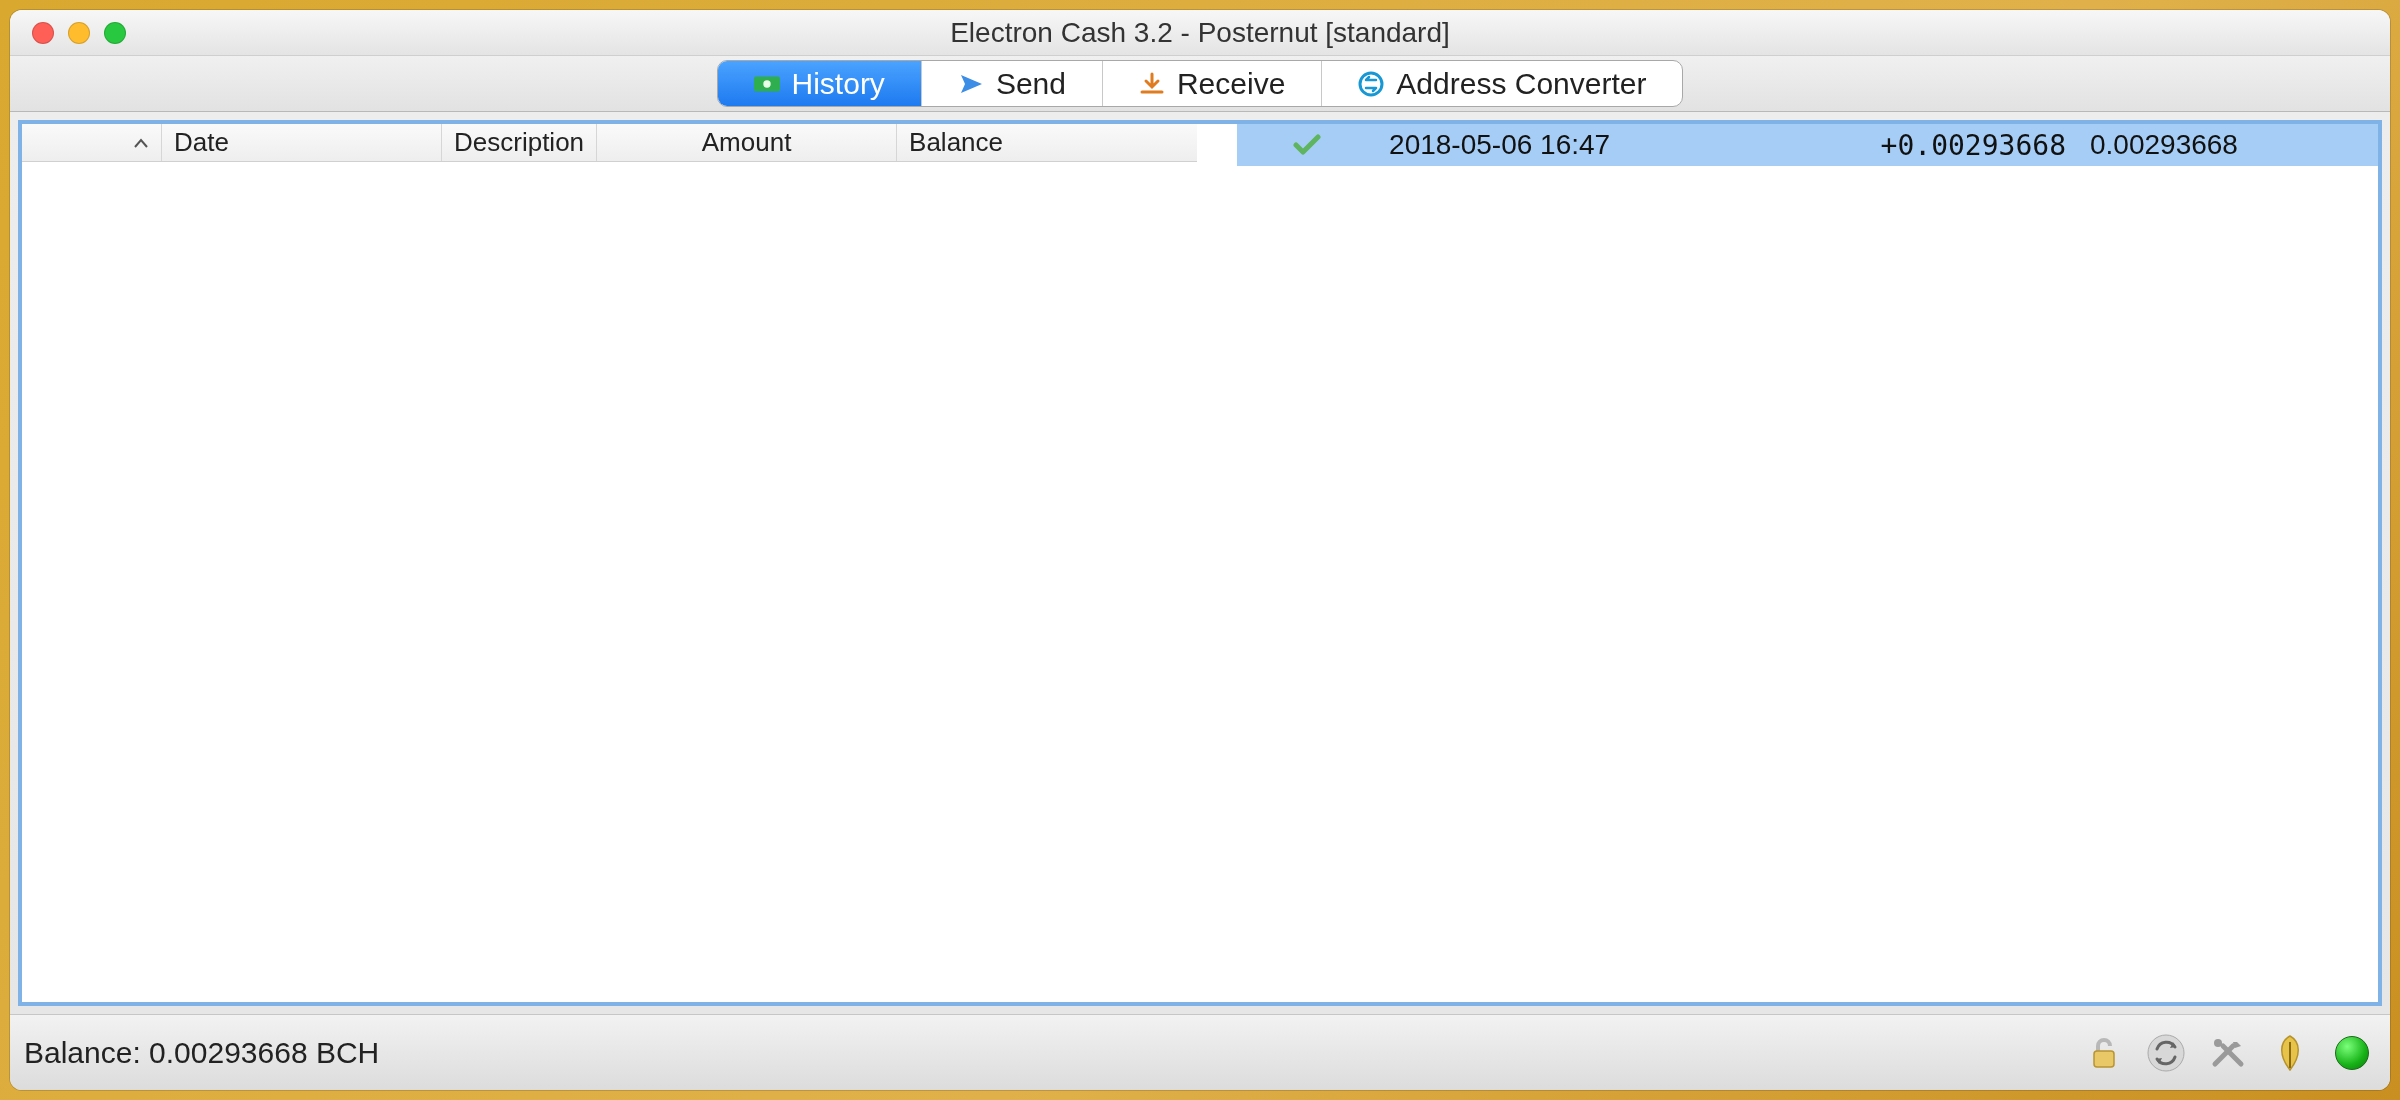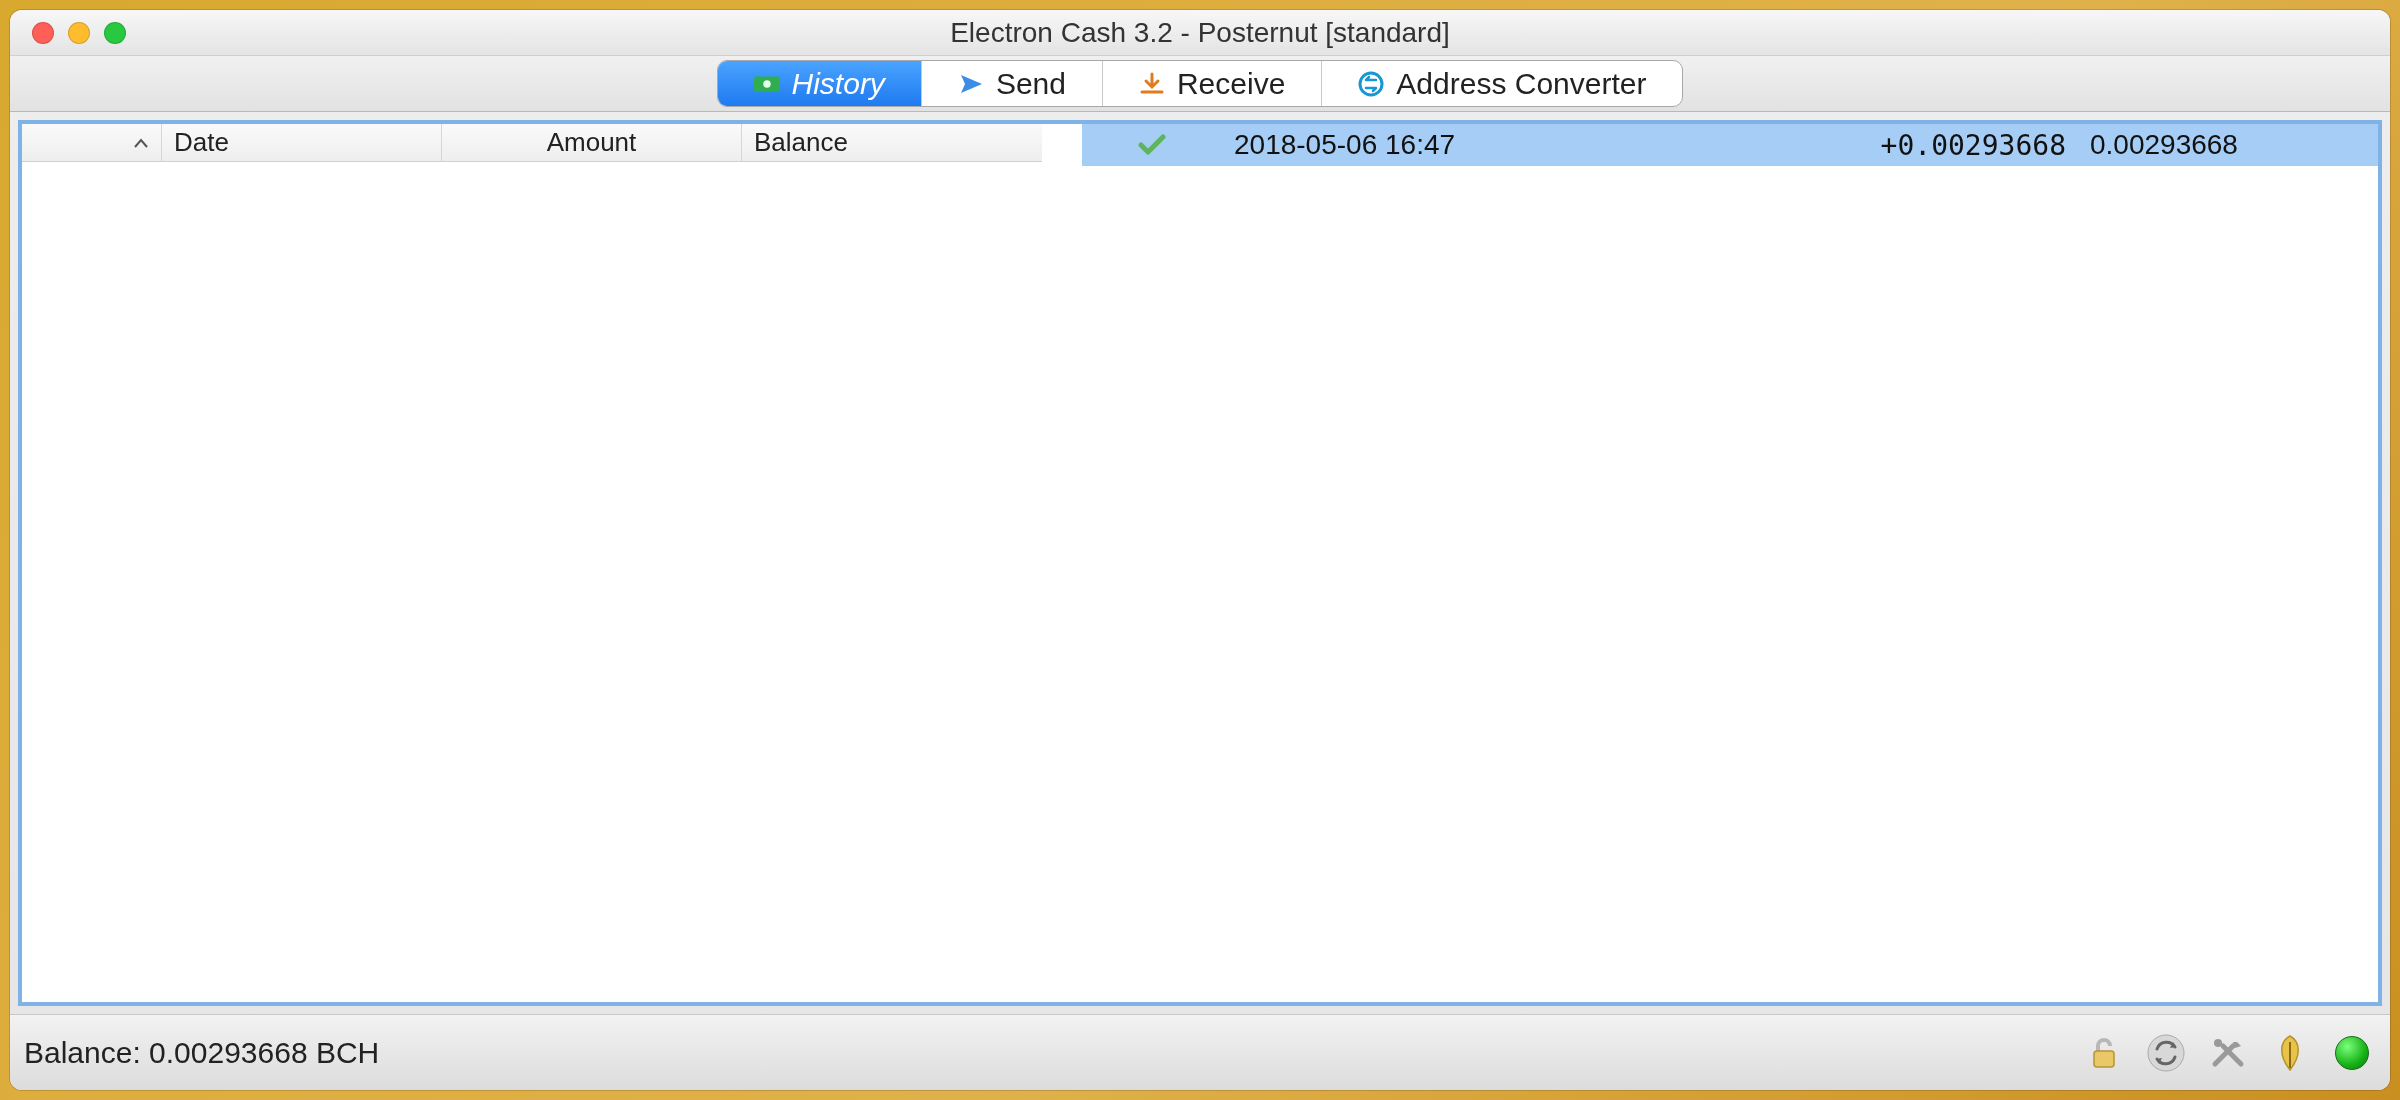--- a/index.html
+++ b/index.html
@@ -74,21 +74,20 @@
     padding: 0 36px;
     font-size: 30px;
     color: #222;
     border-right: 1px solid #c8c8c8;
     cursor: default;
   }
   .tab:last-child { border-right: none; }
   .tab.active {
     background: linear-gradient(#4aa3ff, #1e7af0);
     color: #fff;
-    font-style: italic;
   }
   .tab .ico { width: 26px; height: 26px; display:flex; align-items:center; justify-content:center; }
 
   
   .content {
     flex: 1;
     padding: 8px;
     background: linear-gradient(#ededed, #e6e6e6);
     display: flex;
     flex-direction: column;
@@ -225,20 +224,23 @@
       <div class="thead">
         <div class="th col-status">
           <span class="sort">
             <svg width="16" height="12" viewBox="0 0 16 12">
                 <path d="M2 10 L8 3 L14 10" fill="none" stroke="#555" stroke-width="2"></path>
               </svg>
           </span>
         </div>
         <div class="th col-date">
           <span>Date</span>
+        </div>
+        <div class="th col-desc">
+          <span>Description</span>
         </div>
         <div class="th col-amount">
           <span>Amount</span>
         </div>
         <div class="th col-balance">
           <span>Balance</span>
         </div>
       </div>
       <div class="tbody">
         <div class="row selected">

